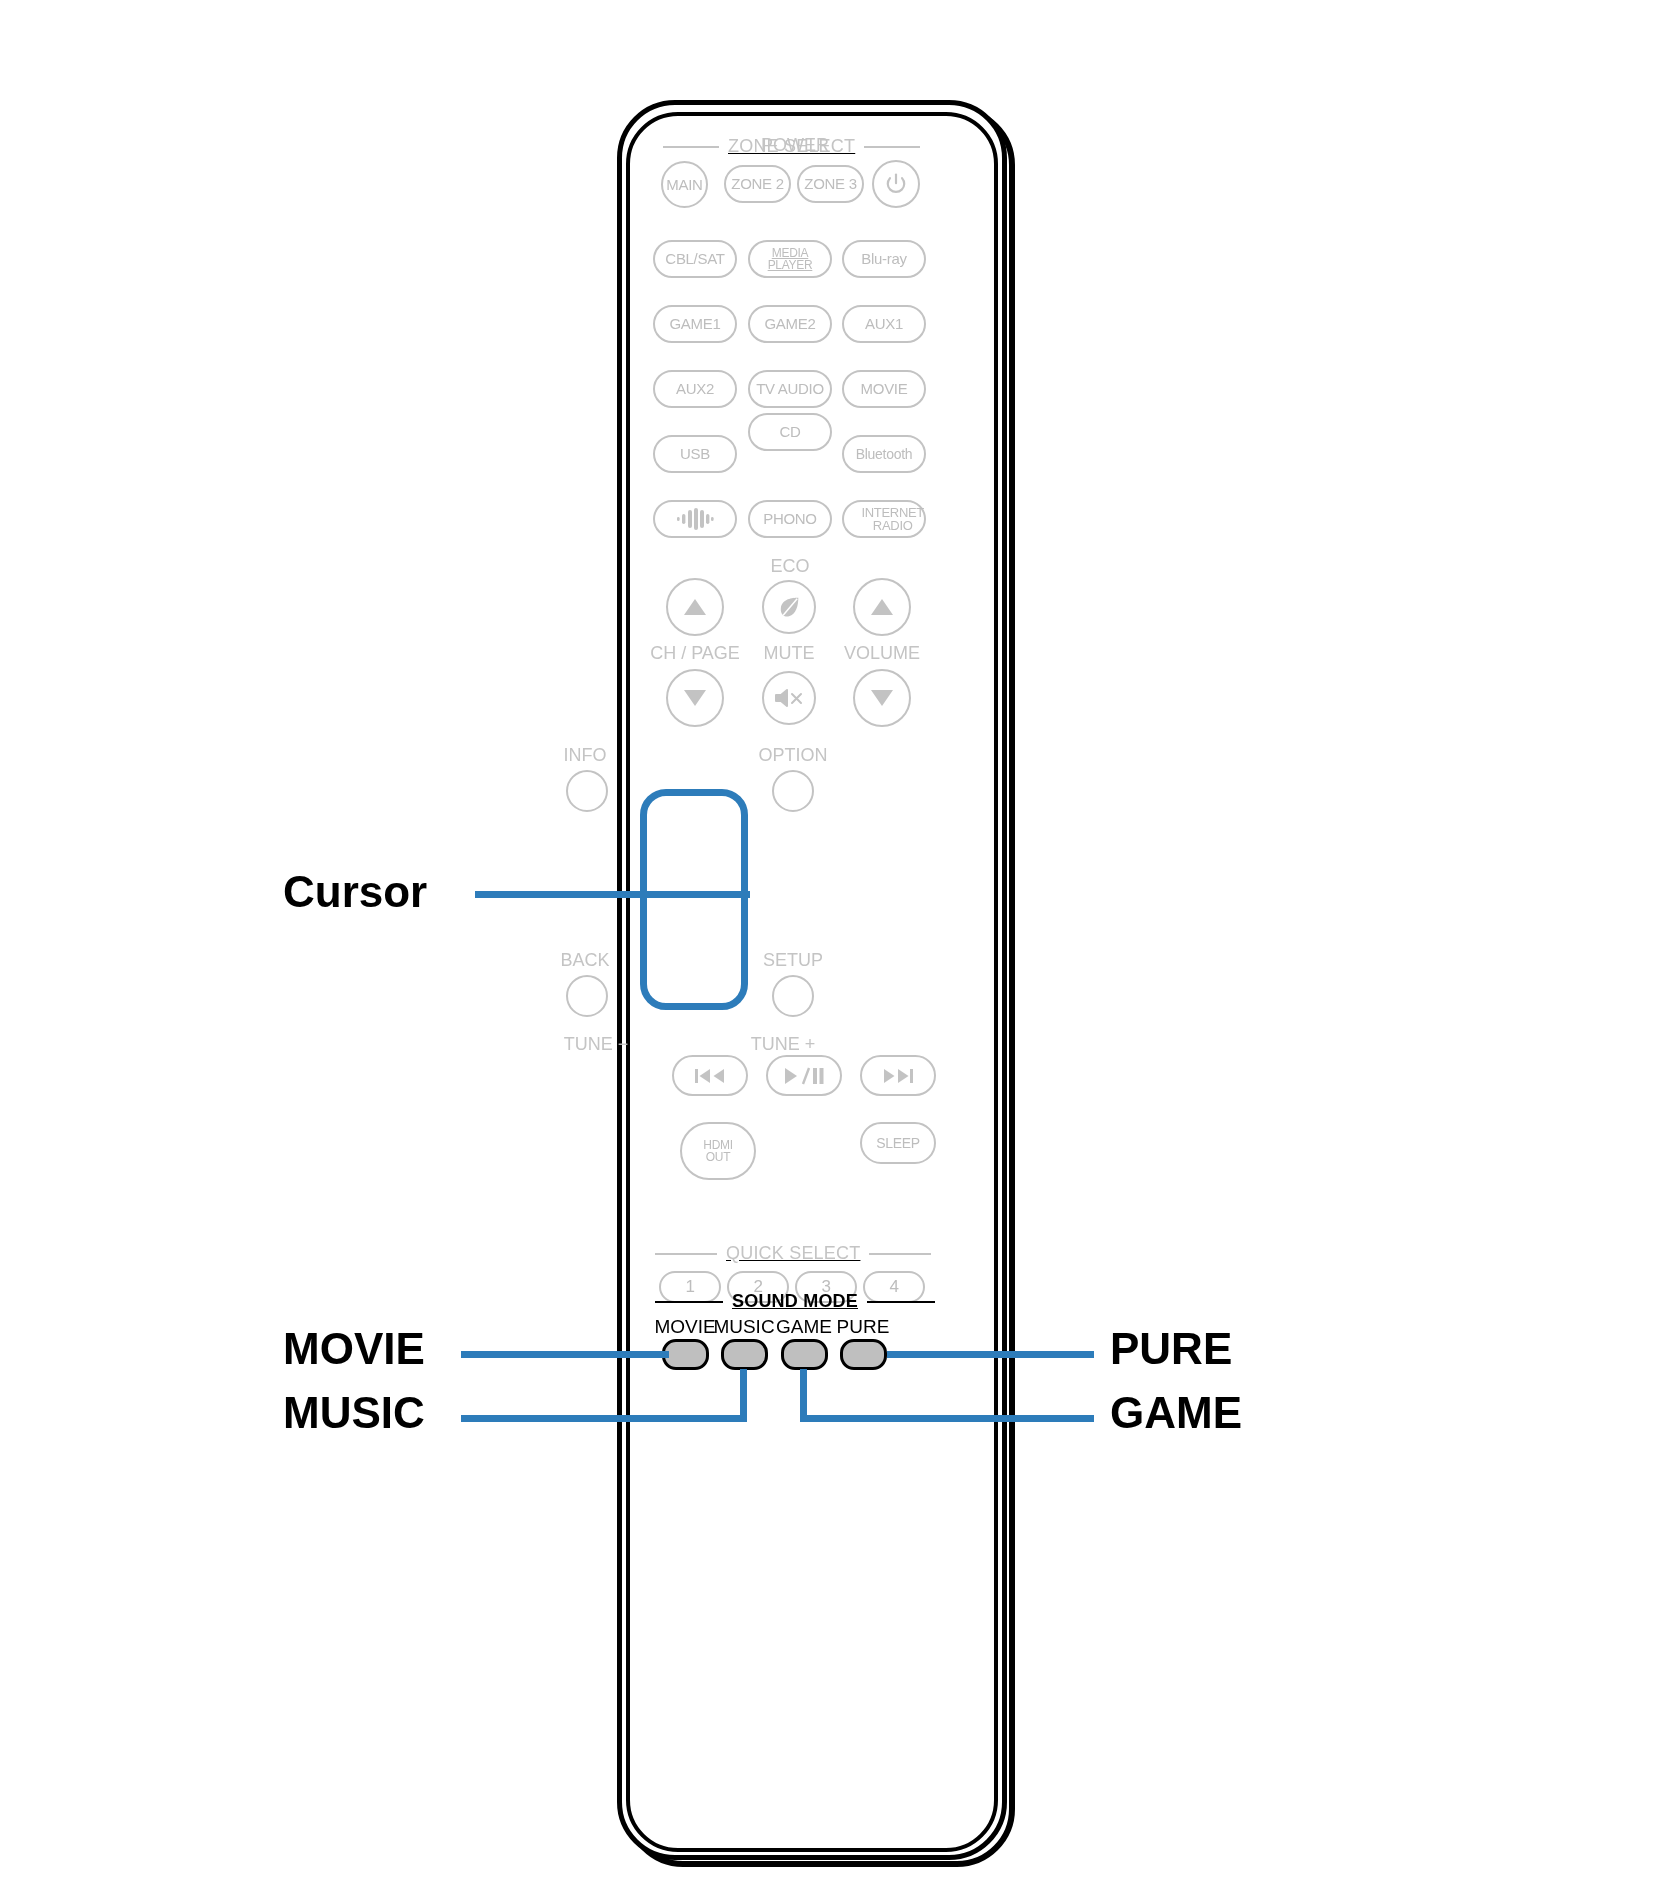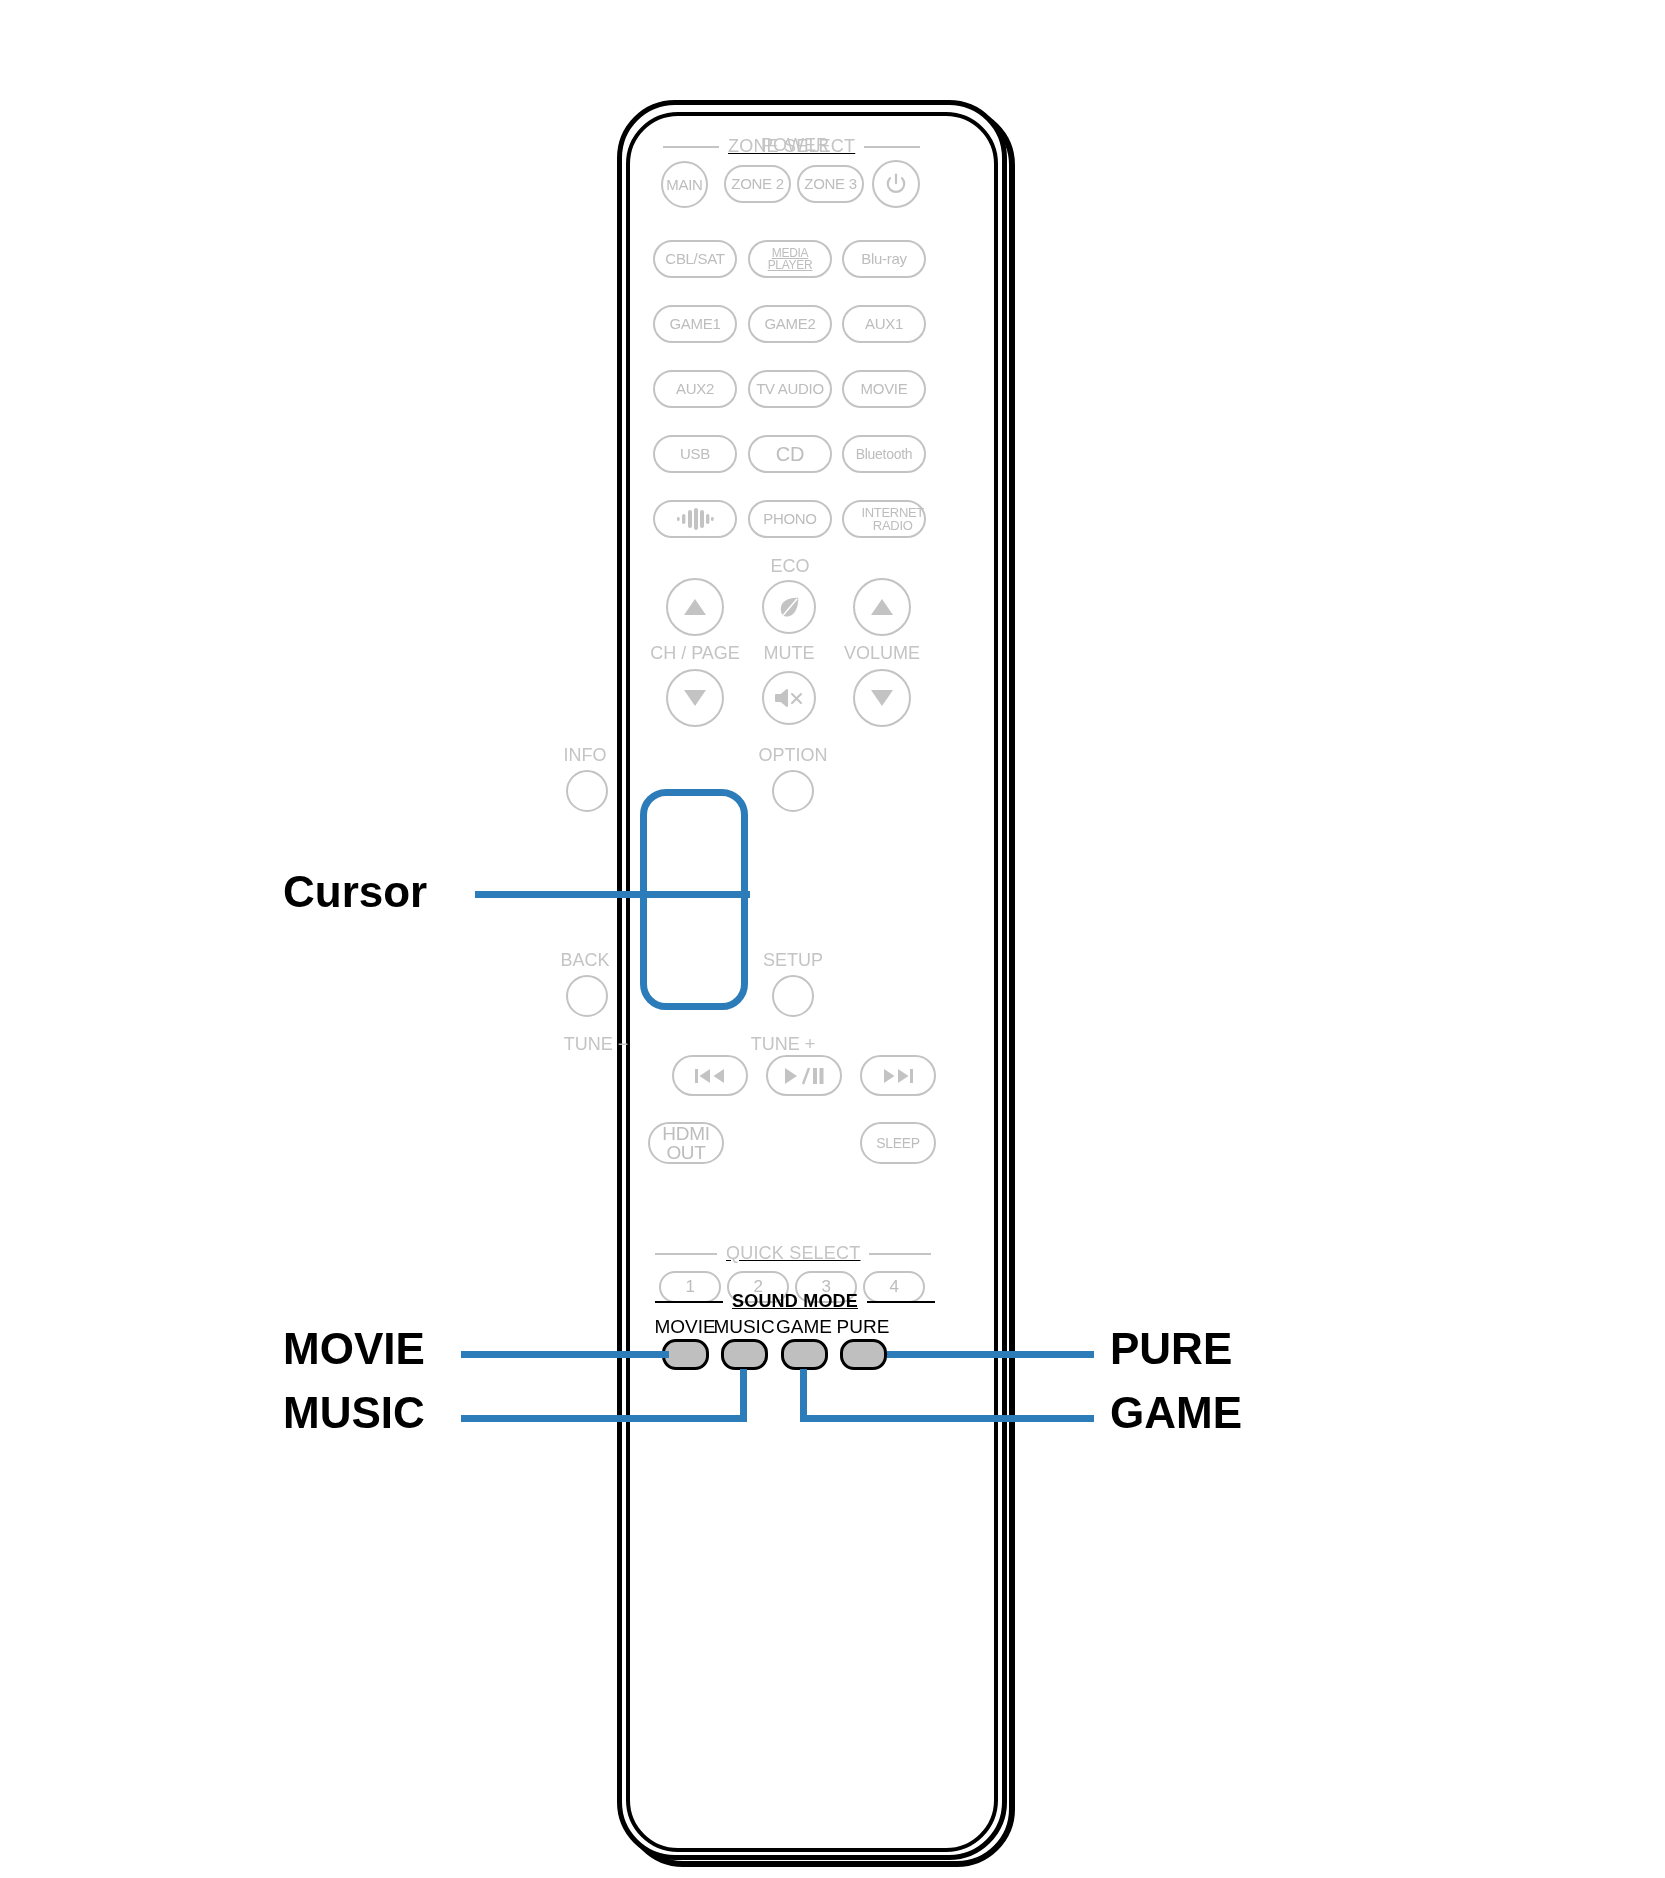--- a/index.html
+++ b/index.html
@@ -281,21 +281,21 @@
   <div class="btn pill" style="left:748px; top:370px; width:84px; height:38px; font-size:15px;">
     <span>TV AUDIO</span>
   </div>
   <div class="btn pill" style="left:842px; top:370px; width:84px; height:38px; font-size:15px;">
     <span>MOVIE</span>
   </div>
 
   <div class="btn pill" style="left:653px; top:435px; width:84px; height:38px; font-size:15px;">
     <span>USB</span>
   </div>
-  <div class="btn pill" style="left:748px; top:435px; width:84px; height:38px; font-size:20px;">
+  <div class="btn pill" style="left:748px; top:413px; width:84px; height:38px; font-size:15px;">
     <span>CD</span>
   </div>
   <div class="btn pill" style="left:842px; top:435px; width:84px; height:38px; font-size:14px;">
     <span>Bluetooth</span>
   </div>
 
   <div class="btn pill" style="left:653px; top:500px; width:84px; height:38px;">
     <span class="glyph">
       <svg width="38" height="22" viewBox="0 0 38 22">
         <rect x="1" y="9" width="2.6" height="4" rx="1.3" fill="#c3c3c3"></rect>
@@ -411,21 +411,21 @@
   <div class="btn pill" style="left:860px; top:1055px; width:76px; height:41px;">
     <span class="glyph">
       <svg width="34" height="16" viewBox="0 0 34 16">
         <polygon points="3,1 3,15 13.5,8" fill="#c3c3c3"></polygon>
         <polygon points="17,1 17,15 27.5,8" fill="#c3c3c3"></polygon>
         <rect x="29" y="1" width="3" height="14" fill="#c3c3c3"></rect>
       </svg>
     </span>
   </div>
 
-  <div class="btn pill" style="left:648px; top:1122px; width:76px; height:42px; font-size:19px;">
+  <div class="btn pill" style="left:680px; top:1122px; width:76px; height:58px; font-size:12px;">
     <span>HDMI
 OUT</span>
   </div>
   <div class="btn pill" style="left:860px; top:1122px; width:76px; height:42px; font-size:14px;">
     <span>SLEEP</span>
   </div>
 
   <div class="sect" style="left:655px; top:1243px;">
     <span class="rule" style="width:62px;"></span>
     <span class="sect-txt">QUICK SELECT</span>

